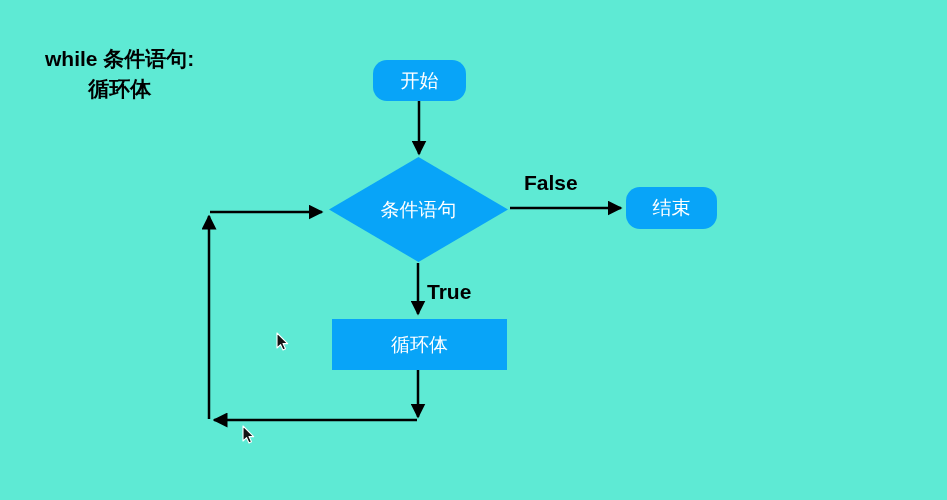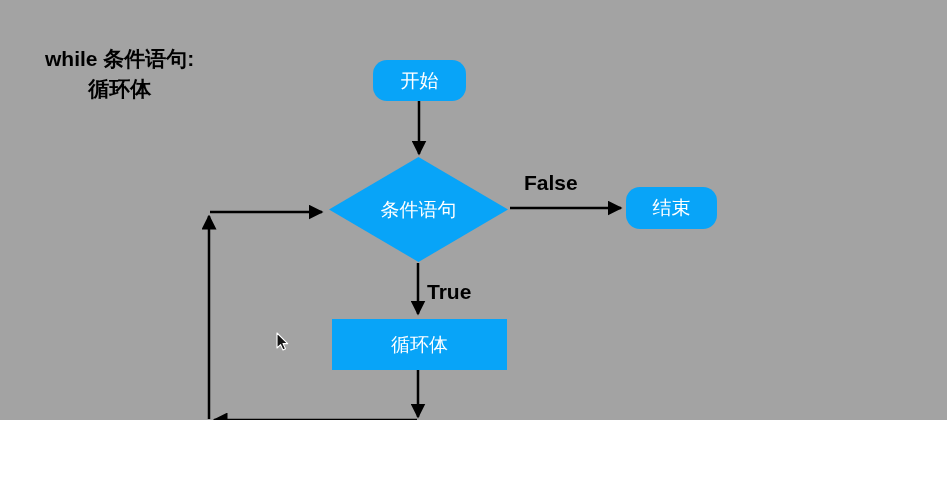--- a/index.html
+++ b/index.html
@@ -4,22 +4,22 @@
 <style>
   html, body {
     margin: 0;
     padding: 0;
     background: #ffffff;
     font-family: "Liberation Sans", "DejaVu Sans", sans-serif;
   }
   .stage {
     position: relative;
     width: 947px;
-    height: 420px;
-    background: #a3a3a3;
+    height: 500px;
+    background: #5eead4;
     overflow: hidden;
   }
   .annotation {
     position: absolute;
     left: 45px;
     top: 44px;
     font-size: 21px;
     font-weight: bold;
     color: #000000;
     line-height: 30px;

